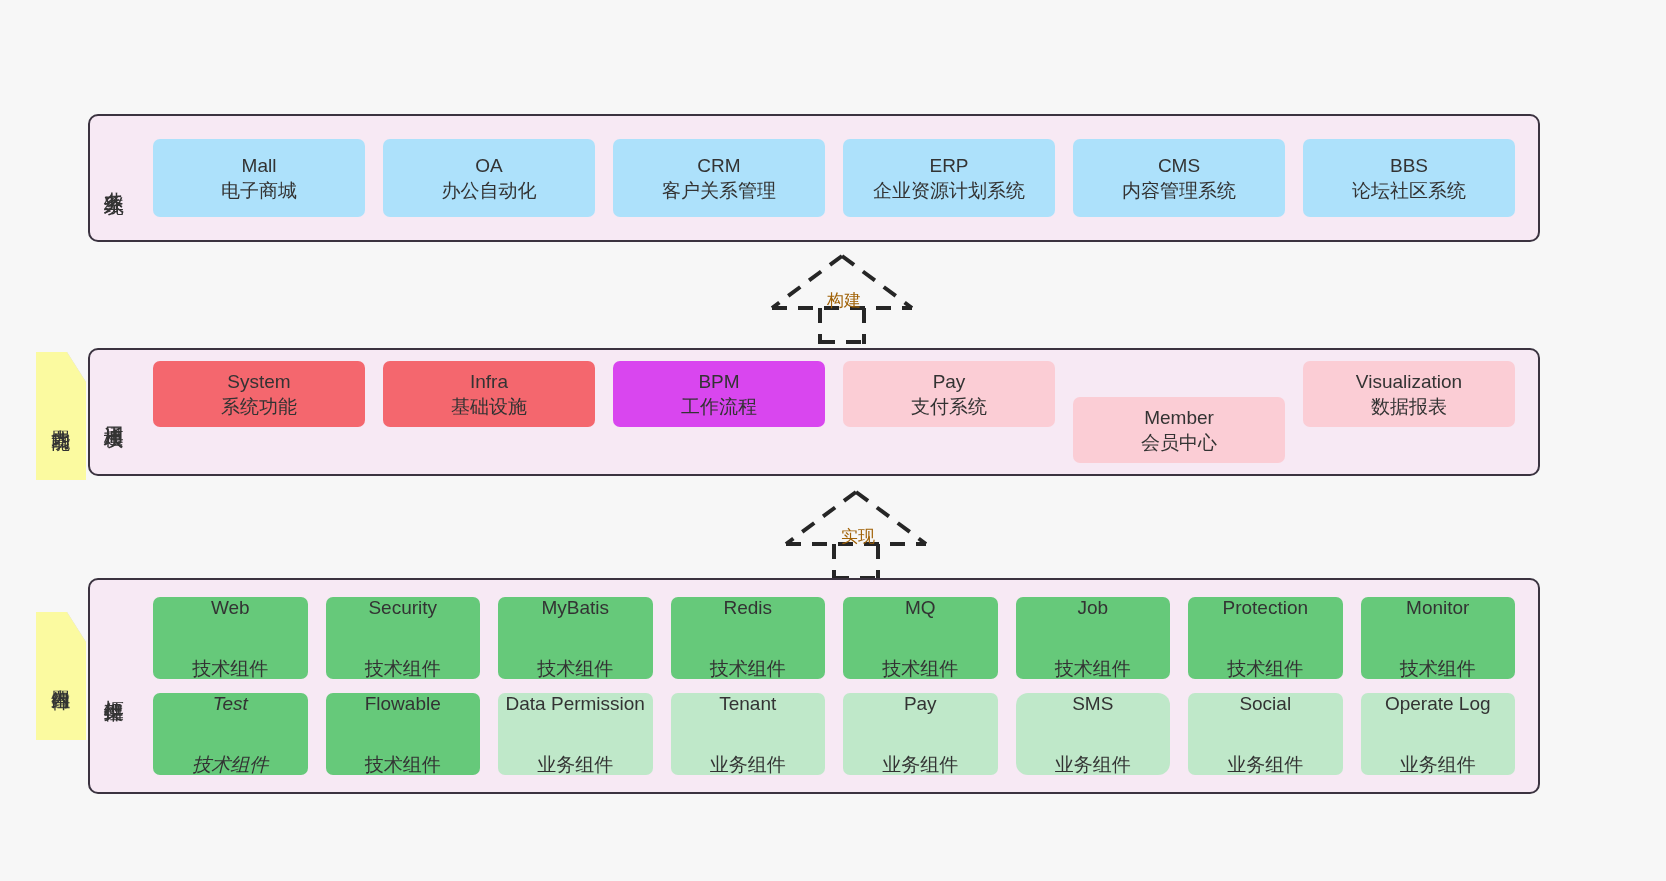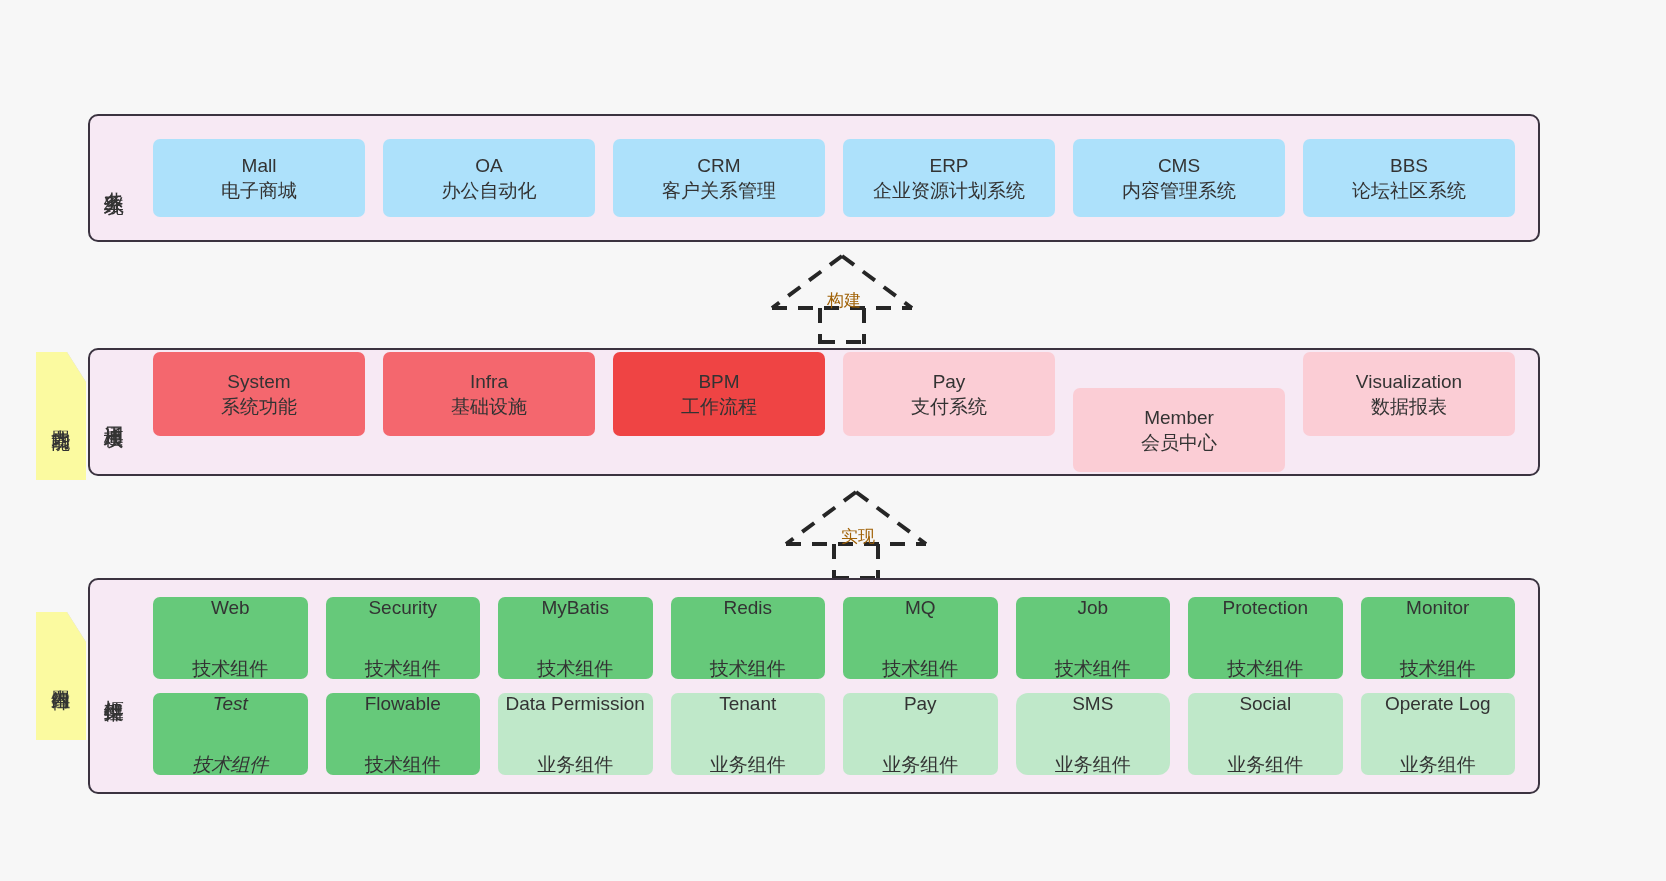--- a/index.html
+++ b/index.html
@@ -85,21 +85,21 @@
     white-space: nowrap;
   }
   .node.wrap .ln.en { white-space: normal; }
 
   
   #layer-business { left: 88px; top: 114px; width: 1452px; height: 128px; }
   #layer-business .node { height: 78px; background: #ade1fb; }
 
   
   #layer-common { left: 88px; top: 348px; width: 1452px; height: 128px; }
-  #layer-common .node { height: 84px; }
+  #layer-common .node { height: 66px; }
 
   
   #layer-framework { left: 88px; top: 578px; width: 1452px; height: 216px; }
   #layer-framework .node { height: 82px; gap: 36px; }
 
   
   .note {
     position: absolute;
     width: 50px;
     background: #fbfaa0;
@@ -227,21 +227,21 @@
               <span class="ln cn">系统功能</span>
             </div>
           </div>
           <div class="cell">
             <div class="node" style="background: rgb(244, 103, 110);">
               <span class="ln en">Infra</span>
               <span class="ln cn">基础设施</span>
             </div>
           </div>
           <div class="cell">
-            <div class="node" style="background: #ef4444;">
+            <div class="node" style="background: #d946ef;">
               <span class="ln en">BPM</span>
               <span class="ln cn">工作流程</span>
             </div>
           </div>
           <div class="cell">
             <div class="node" style="background: rgb(251, 205, 213);">
               <span class="ln en">Pay</span>
               <span class="ln cn">支付系统</span>
             </div>
           </div>

